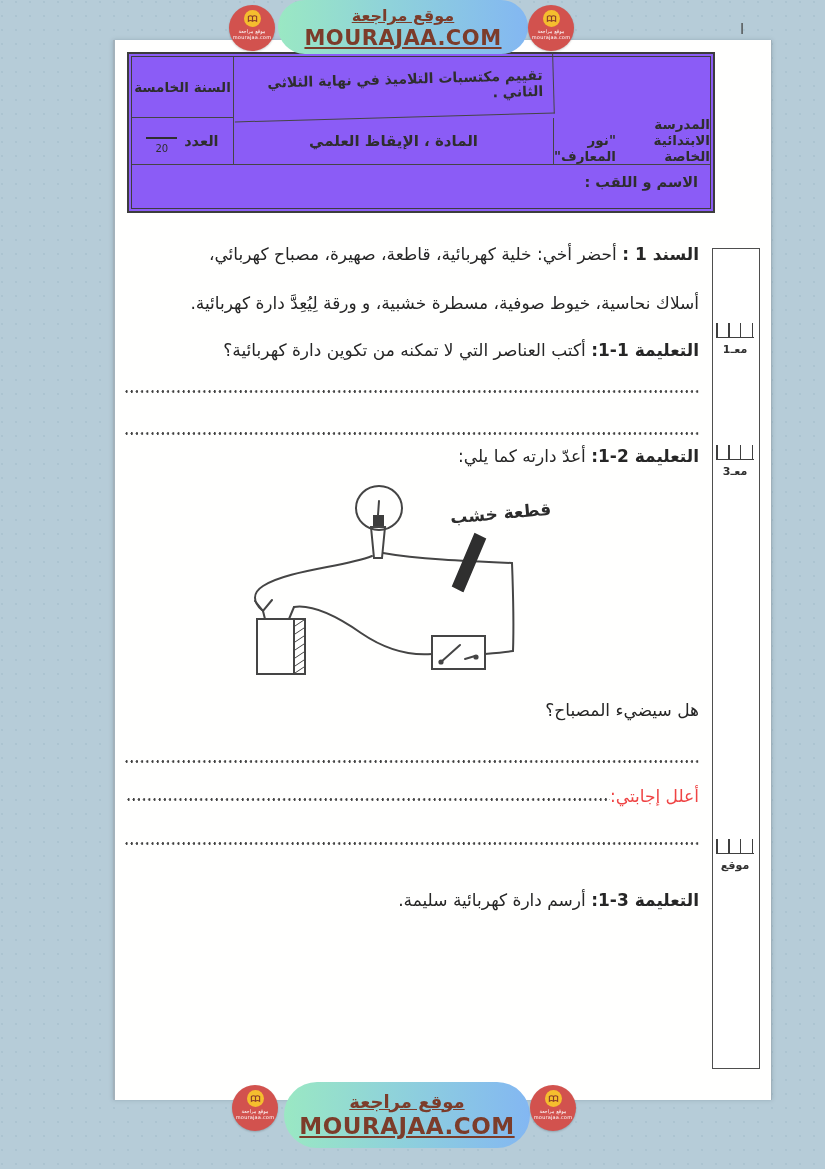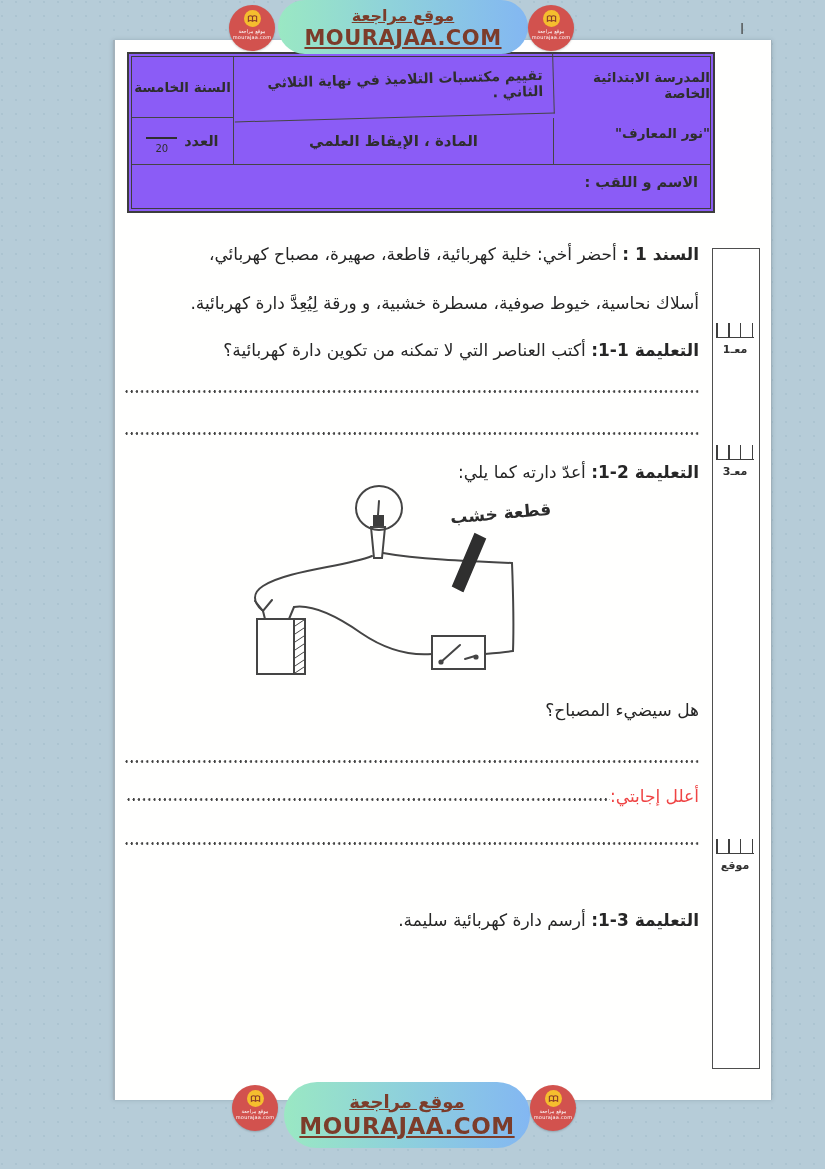--- a/index.html
+++ b/index.html
@@ -58,22 +58,22 @@
     border:1px solid #3d3d3d; width:100%; height:100%;
     display:grid; grid-template-columns:102px 1fr 156px; grid-template-rows:61px 47px 1fr;
   }
   .cell { position:relative; }
   .bR { border-right:1.5px solid #454545; }
   .bB { border-bottom:1.5px solid #454545; }
   .cell-grade { grid-column:1; grid-row:1; display:flex; align-items:center; justify-content:center;
                 font-weight:700; font-size:13.5px; }
   .cell-title { grid-column:2; grid-row:1; display:flex; align-items:center; justify-content:center;
                 font-weight:700; font-size:14px; direction:rtl; transform:rotate(-1.6deg); padding:0 10px; }
-  .cell-school { grid-column:3; grid-row:1 / span 2; direction:rtl; display:flex; flex-direction:column;
-                 align-items:flex-start; padding-top:12px; gap:24px; font-weight:700; }
+  .cell-school { grid-column:3; grid-row:1 / span 2; direction:rtl; display:flex; flex-direction:row;
+                 align-items:flex-end; padding-top:12px; gap:24px; font-weight:700; }
   .cell-school .l1 { font-size:13.5px; }
   .cell-school .l2 { font-size:13.5px; }
   .cell-score { grid-column:1; grid-row:2; direction:rtl; display:flex; align-items:center; justify-content:center;
                 gap:7px; font-weight:700; font-size:14.5px; }
   .frac { display:inline-block; border-top:2px solid #2f2f2f; padding:4px 9px 0; font-size:10px;
           font-weight:400; transform:translateY(4px); }
   .cell-subject { grid-column:2; grid-row:2; display:flex; align-items:center; justify-content:center;
                   direction:rtl; font-weight:700; font-size:15px; }
   .cell-name { grid-column:1 / span 3; grid-row:3; direction:rtl; font-weight:700; font-size:14.5px;
                padding:9px 12px 0 0; }
@@ -145,21 +145,21 @@
   <div class="tline" style="top:251px;">
     <span>أسلاك نحاسية، خيوط صوفية، مسطرة خشبية، و ورقة لِيُعِدَّ دارة كهربائية.</span>
   </div>
 
   <div class="tline" style="top:298px;">
     <b>التعليمة 1-1:</b><span> أكتب العناصر التي لا تمكنه من تكوين دارة كهربائية؟</span>
   </div>
   <div class="dotline" style="top:350px;"></div>
   <div class="dotline" style="top:392px;"></div>
 
-  <div class="tline" style="top:420px;">
+  <div class="tline" style="top:404px;">
     <b>التعليمة 2-1:</b><span> أعدّ دارته كما يلي:</span>
   </div>
 
   <div class="diagram">
     <svg width="370" height="235" viewBox="0 0 370 235">
       <g fill="none" stroke="#454545" stroke-width="2" stroke-linecap="round">
 
         <ellipse cx="147" cy="33" rx="23" ry="22"></ellipse>
         <rect x="141" y="40" width="11" height="13" fill="#3d3d3d" stroke="none"></rect>
         <line x1="146" y1="40" x2="147" y2="26"></line>
@@ -197,21 +197,21 @@
     <span>هل سيضيء المصباح؟</span>
   </div>
   <div class="dotline" style="top:720px;"></div>
 
   <div class="justify-line" style="top:746px;">
     <span>أعلل إجابتي:</span>
     <span class="dots"></span>
   </div>
   <div class="dotline" style="top:802px;"></div>
 
-  <div class="tline" style="top:868px;">
+  <div class="tline" style="top:848px;">
     <b>التعليمة 3-1:</b><span> أرسم دارة كهربائية سليمة.</span>
   </div>
 
   <div class="score-strip">
     <div class="tick-group tg1"></div>
     <div class="tick-label tl1">معـ1</div>
     <div class="tick-group tg2"></div>
     <div class="tick-label tl2">معـ3</div>
     <div class="tick-group tg3"></div>
     <div class="tick-label tl3">موقع</div>

